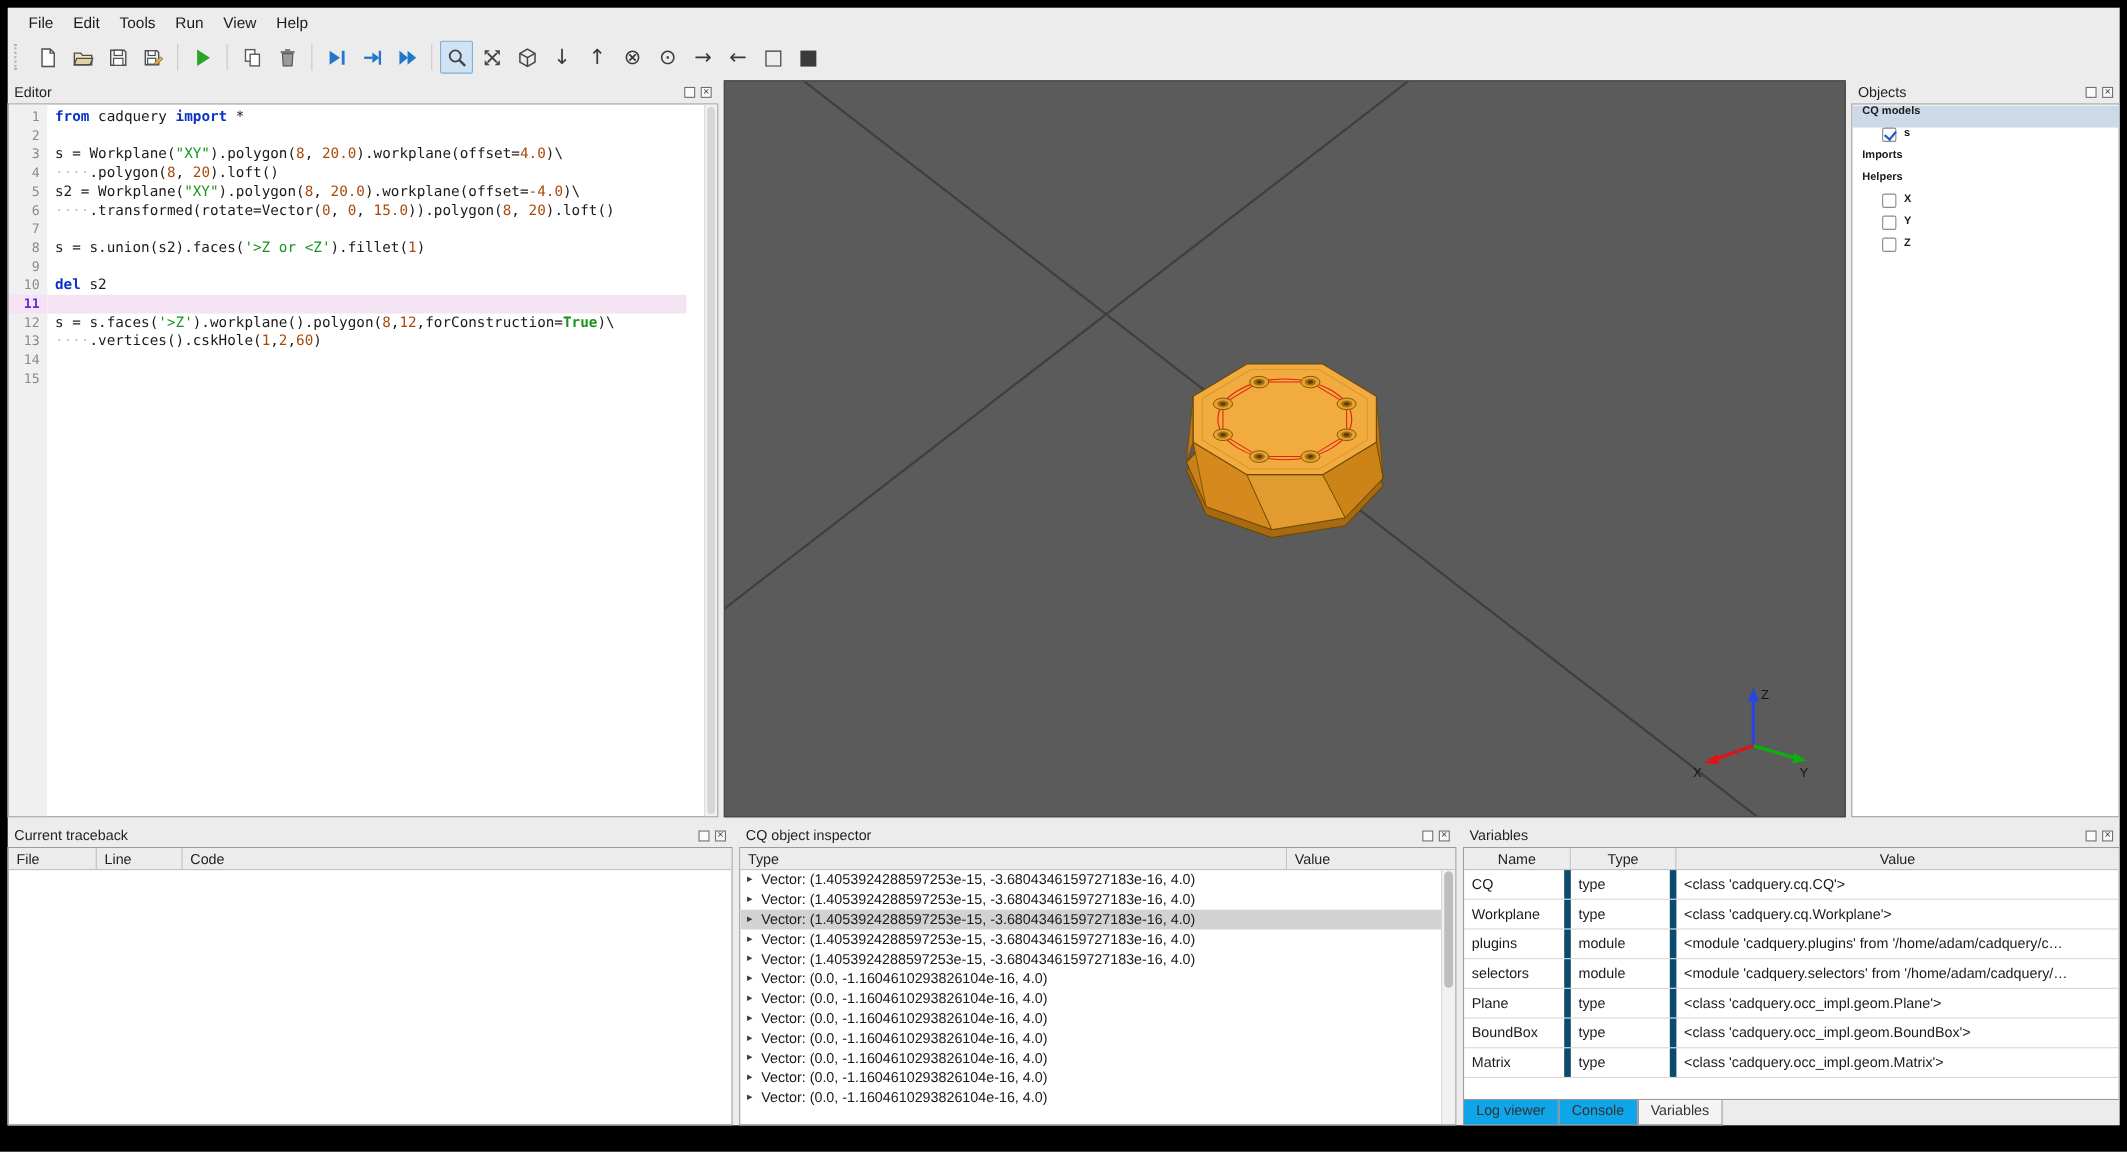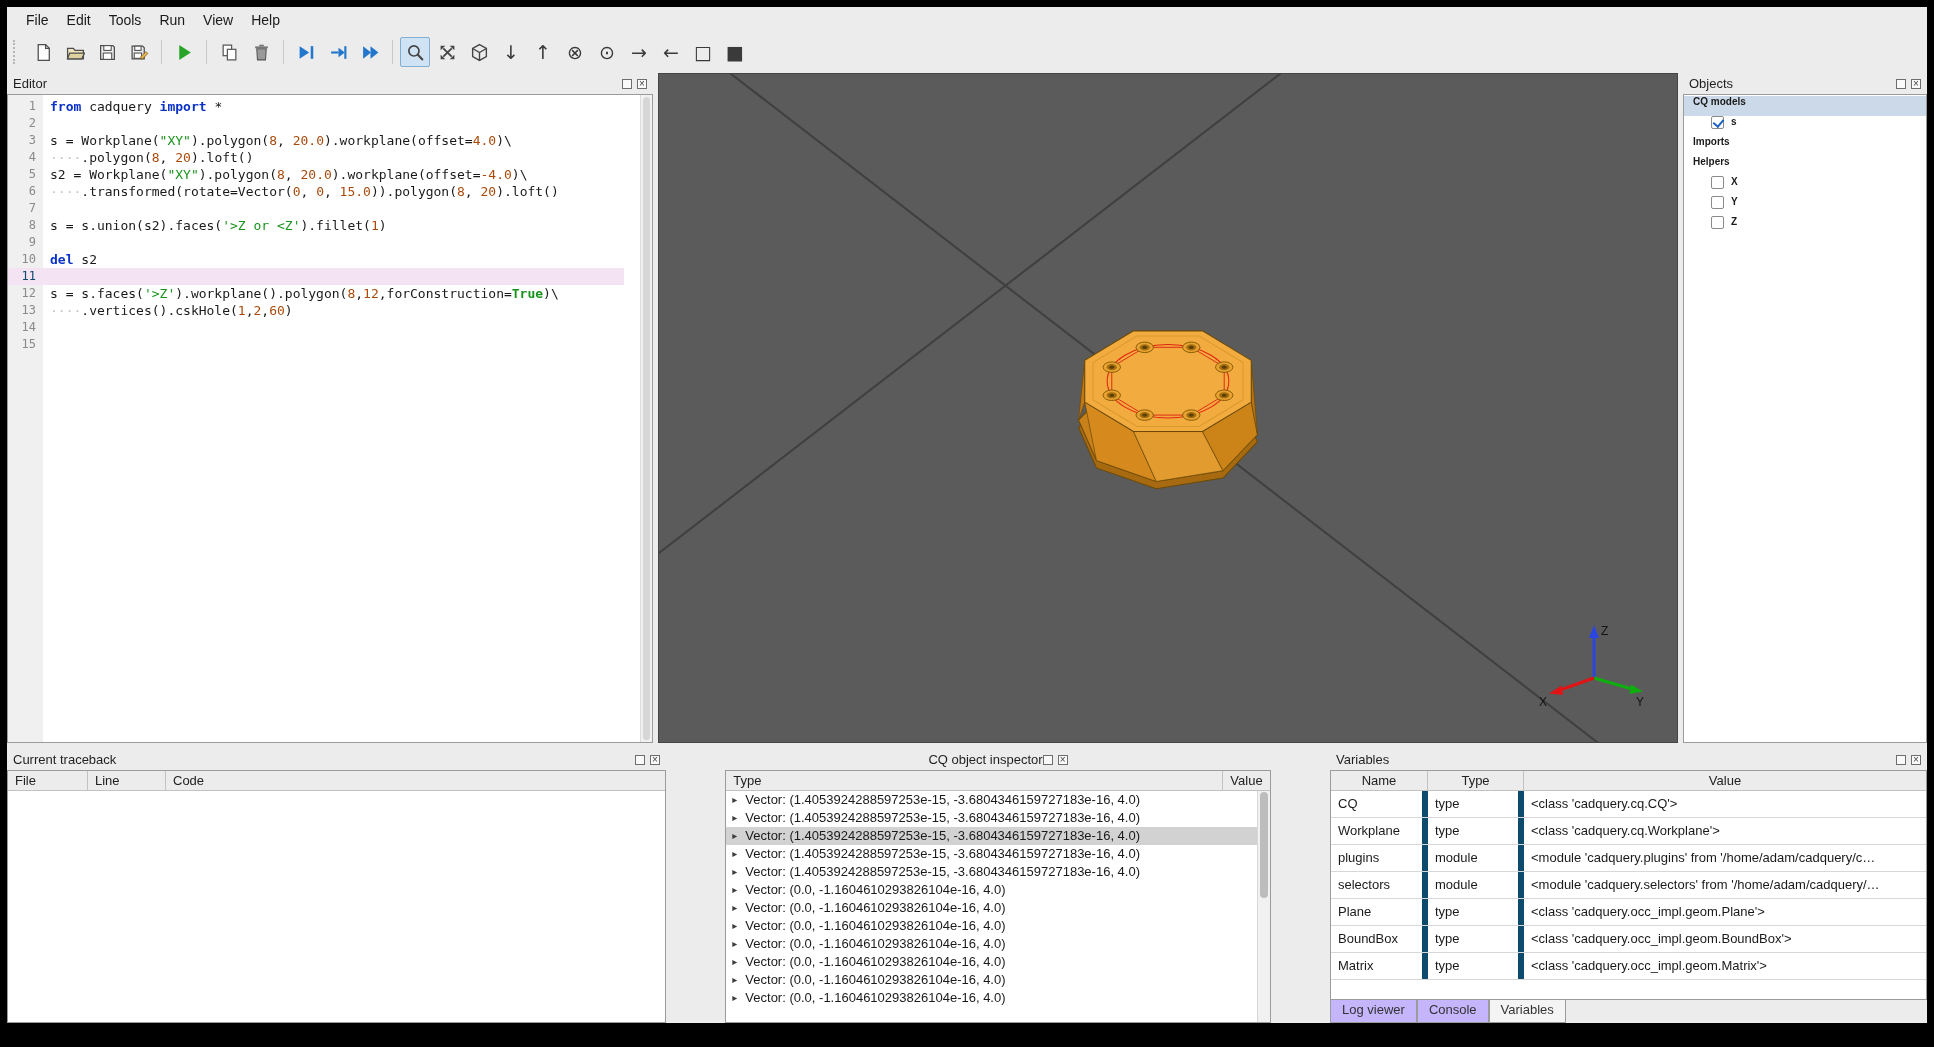--- a/index.html
+++ b/index.html
@@ -36,21 +36,21 @@
   .pti.close::after { content:"×"; position:absolute; left:0; top:-2px; width:8px; text-align:center;
                       font-size:10px; line-height:1.1; color:#444; }
   .panel-body { flex:1; background:#fff; border:1px solid #9b9b9b; min-height:0; position:relative; overflow:hidden; }
 
   
   .panel-editor { width:646px; flex:none; }
   .editor-body { display:flex; }
   .gutter { width:35px; background:#f0f0f0; font-family:"DejaVu Sans Mono",monospace; font-size:12px;
             color:#8a8a8a; text-align:right; padding-top:3px; flex:none; }
   .ln { height:17px; line-height:17px; padding-right:7px; }
-  .ln.cur { color:#0c4a6e; font-weight:normal; background:#f3e3f3; }
+  .ln.cur { color:#6d28d9; font-weight:bold; background:#f3e3f3; }
   .code { flex:1; font-family:"DejaVu Sans Mono",monospace; font-size:13px; padding:3px 16px 0 7px;
           white-space:pre; overflow:hidden; }
   .code-line { height:17px; line-height:17px; }
   .code-line.cur { background:#f3e3f3; margin-left:-7px; padding-left:7px; }
   .tk-p { color:#1a1a1a; }
   .tk-k { color:#0a32c8; font-weight:bold; }
   .tk-s { color:#18941c; }
   .tk-n { color:#aa4a0a; }
   .tk-b { color:#18941c; font-weight:bold; }
   .tk-w { color:#c4c4c4; }
@@ -76,21 +76,21 @@
 
   
   .hdr { display:flex; height:20px; background:#ececec; border-bottom:1px solid #c2c2c2; flex:none; }
   .hcell { font-size:13px; color:#222; padding:2px 7px; border-right:1px solid #c2c2c2;
            white-space:nowrap; overflow:hidden; }
   .panel-traceback { width:659px; flex:none; }
   .trc-file { width:80px; flex:none; }
   .trc-line { width:78px; flex:none; }
   .trc-code { flex:1; border-right:none; }
 
-  .panel-inspector { width:652px; flex:none;align-items:center; }
+  .panel-inspector { width:652px; flex:none; }
   .insp-col-type { width:497px; flex:none; }
   .insp-col-value { flex:1; border-right:none; }
   .insp-rows { position:absolute; top:20px; left:0; right:13px; bottom:0; overflow:hidden; }
   .insp-row { height:18px; line-height:18px; display:flex; align-items:center; padding-left:6px;
               font-size:13px; white-space:nowrap; }
   .insp-row.selected { background:#d2d2d2; }
   .expander { width:13px; font-size:10px; color:#3c3c3c; flex:none; font-family:"DejaVu Sans",sans-serif; }
   .insp-scroll { position:absolute; top:20px; right:0; bottom:0; width:13px; background:#f1f1f1; border-left:1px solid #d8d8d8; }
   .insp-scroll .thumb { position:absolute; top:1px; left:2px; right:2px; height:46%; background:#bdbdbd; border-radius:5px; }
 
@@ -99,21 +99,21 @@
   .var-col-name { width:97px; flex:none; }
   .var-col-type { width:96px; flex:none; }
   .var-col-value { flex:1; border-right:none; }
   .var-row { display:flex; height:27px; border-bottom:1px solid #d8d8d8; }
   .var-cell { padding:5px 7px; border-right:6px solid #0c4a6e; font-size:13px;
               white-space:nowrap; overflow:hidden; text-overflow:ellipsis; }
   .var-cell.c0 { width:97px; flex:none; }
   .var-cell.c1 { width:96px; flex:none; }
   .var-cell.c2 { flex:1; border-right:none; }
   .var-tabs { height:23px; display:flex; flex:none; }
-  .vtab { padding:2px 11px; font-size:13px; background:#c4b5fd; border:1px solid #9b9b9b;
+  .vtab { padding:2px 11px; font-size:13px; background:#0ea5e9; border:1px solid #9b9b9b;
           border-top:none; color:#333; }
   .vtab.active { background:#f4f4f4; }
 </style>
 </head>
 <body>
 
 <div class="app">
 
   <div class="menubar">
       <span class="menu-item">File</span>

